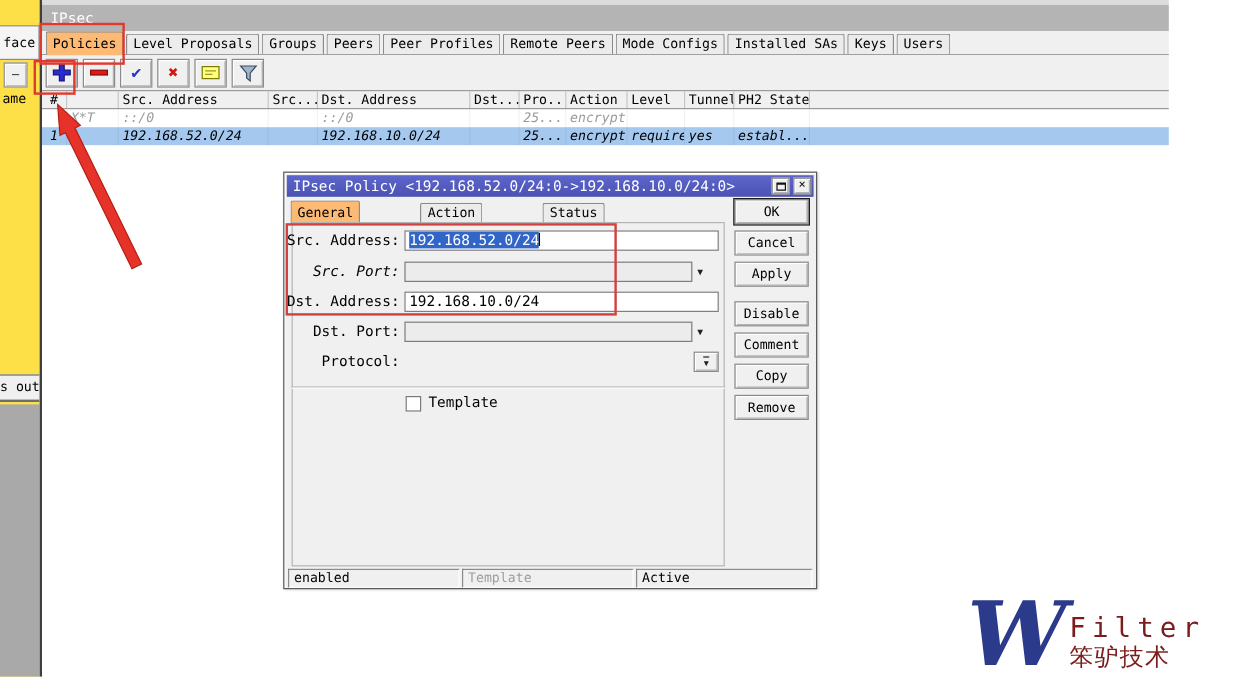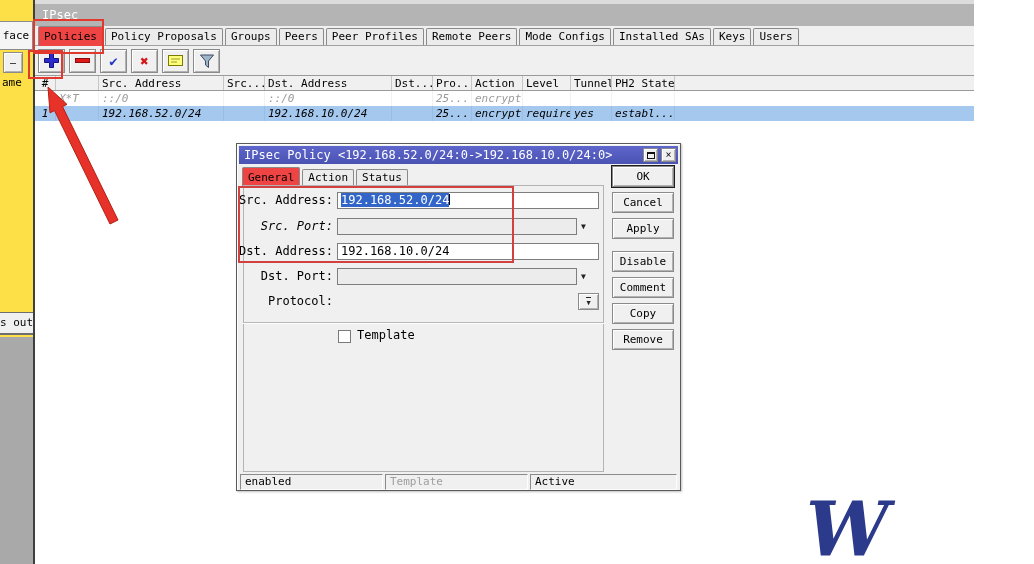--- a/index.html
+++ b/index.html
@@ -24,21 +24,21 @@
   #main-window { position:absolute; left:33px; top:0; width:941px; height:564px;
     border-left:2px solid #3f3f3f; background:#fff; }
   .win-frame-top { height:4px; background:#dcdcdc; }
   .titlebar { height:22px; background:#b4b4b4; color:#ffffff; font-size:12px;
     line-height:22px; padding-left:7px; }
   .tabstrip { height:20px; background:#f0f0f0; display:flex; align-items:flex-end;
     padding-left:3px; border-bottom:1px solid #a0a0a0; }
   .tab { height:17px; line-height:16px; padding:0 5px; font-size:11px; color:#000;
     background:#ececec; border:1px solid #8a8a8a; border-bottom:none;
     border-radius:2px 2px 0 0; margin-right:2px; white-space:nowrap; }
-  .tab.active { height:20px; line-height:19px; background:#ef4444; margin-bottom:-1px; }
+  .tab.active { height:20px; line-height:19px; background:#fdba74; margin-bottom:-1px; }
   .toolbar { height:29px; background:#f0f0f0; display:flex; align-items:center;
     gap:4px; padding-left:3px; }
   .raised { background:#f0f0f0; border:1px solid #8a8a8a;
     box-shadow: inset 1px 1px 0 #ffffff, inset -1px -1px 0 #b2b2b2; }
   .tbtn { width:27px; height:24px; display:flex; align-items:center; justify-content:center; }
   .glyph-check { color:#2437c8; font-size:14px; line-height:14px; }
   .glyph-cross { color:#d31616; font-size:14px; line-height:14px; }
 
   .thead { display:flex; height:16px; background:#f0f0f0; font-size:11px;
     border-top:1px solid #9a9a9a; border-bottom:1px solid #9a9a9a; }
@@ -58,21 +58,21 @@
   #dialog { position:absolute; left:236px; top:143px; width:445px; height:348px;
     background:#f0f0f0; border:1px solid #5a5a5a;
     box-shadow: inset 1px 1px 0 #ffffff, 1px 1px 2px rgba(0,0,0,0.25); z-index:20; }
   .dlg-titlebar { position:absolute; left:2px; top:2px; right:2px; height:18px;
     background:linear-gradient(180deg,#5e66cc,#4a52b2); display:flex; align-items:center;
     padding:0 2px 0 5px; }
   .dlg-title { flex:1; color:#fff; font-size:12px; white-space:nowrap; overflow:hidden; }
   .tb-btn { width:15px; height:14px; margin-left:3px; display:flex; align-items:center;
     justify-content:center; font-size:10px; line-height:10px; color:#111; }
   .max-glyph { width:8px; height:7px; border:1px solid #111; border-top-width:2px; display:block; }
-  .dlg-tabs { position:absolute; left:5px; top:22px; display:flex; align-items:flex-end; height:20px; }
+  .dlg-tabs { position:absolute; left:5px; top:22px; display:flex; align-items:flex-end; height:20px;gap:48px; }
   .dlg-contentbox { position:absolute; left:6px; top:41px; width:361px; height:287px;
     border:1px solid #b4b4b4; }
   .flabel { position:absolute; width:94px; left:2px; height:17px; line-height:17px;
     font-size:12px; text-align:right; white-space:nowrap; }
   .inp { position:absolute; height:17px; background:#fff; border:1px solid #7e7e7e;
     font-size:12px; line-height:15px; padding-left:3px; white-space:nowrap; overflow:hidden; }
   .inp.disabled { background:#ececec; }
   .sel-text { background:#3166c8; color:#fff; }
   .caret { display:inline-block; width:1px; height:11px; background:#000;
     vertical-align:-1px; }
@@ -127,21 +127,21 @@
   </div>
 
   <div id="main-window">
     <div class="win-frame-top"></div>
     <div class="titlebar">
       <span>IPsec</span>
     </div>
 
     <div class="tabstrip">
       <div class="tab active">Policies</div>
-      <div class="tab">Policy Proposals</div>
+      <div class="tab">Level Proposals</div>
       <div class="tab">Groups</div>
       <div class="tab">Peers</div>
       <div class="tab">Peer Profiles</div>
       <div class="tab">Remote Peers</div>
       <div class="tab">Mode Configs</div>
       <div class="tab">Installed SAs</div>
       <div class="tab">Keys</div>
       <div class="tab">Users</div>
     </div>
 
@@ -280,20 +280,24 @@
     <div class="dbtn raised" style="top:159px;">Copy</div>
     <div class="dbtn raised" style="top:185px;">Remove</div>
 
     <div class="stat sunken" style="left:3px; width:143px;">enabled</div>
     <div class="stat sunken muted" style="left:148px; width:143px;">Template</div>
     <div class="stat sunken" style="left:293px; width:147px;">Active</div>
   </div>
 
   <div id="watermark">
     <span class="w-letter">W</span>
+    <span class="w-text">
+      <div class="w-brand">Filter</div>
+      <div class="w-caption">笨驴技术</div>
+    </span>
   </div>
 
   <svg id="annotations" viewBox="0 0 1034 564">
     <rect x="34" y="20" width="69" height="33" fill="none" stroke="#e2392e" stroke-width="2"></rect>
     <rect x="29" y="51" width="33" height="27" fill="none" stroke="#e2392e" stroke-width="2"></rect>
     <rect x="239" y="187" width="274" height="75" fill="none" stroke="#d24040" stroke-width="2"></rect>
     <polygon points="48,87 67,104.4 62.5,106.6 118,220 110,224 54.5,110.6 50,112.8" fill="#e63228" stroke="#b51e14" stroke-width="1"></polygon>
   </svg>
 
 </div>

